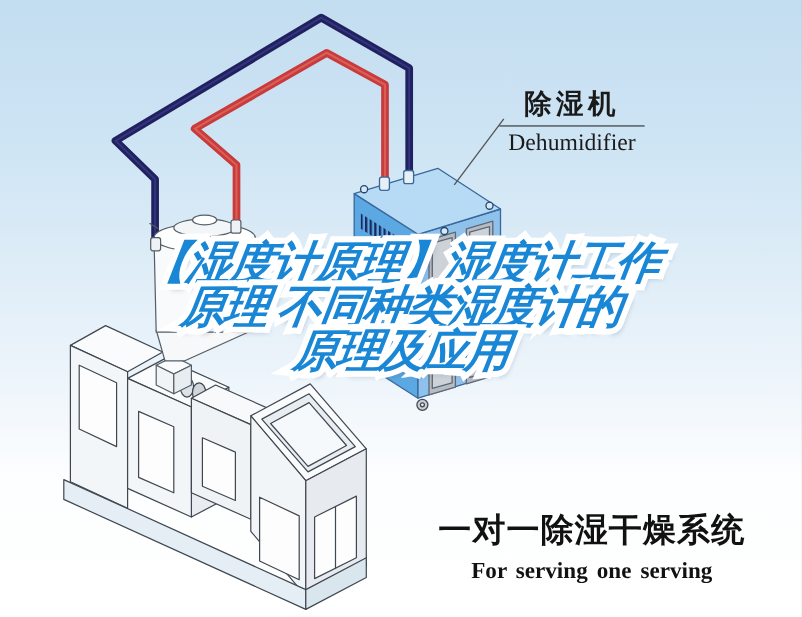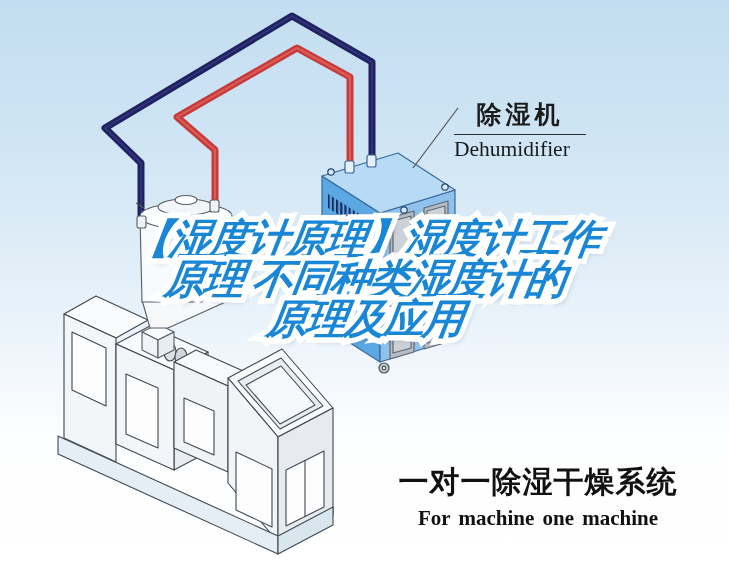--- a/index.html
+++ b/index.html
@@ -7,26 +7,26 @@
     position:relative;width:729px;height:561px;overflow:hidden;
     background:linear-gradient(to bottom,#c3ddf0 0%,#cde4f4 22%,#ddecf7 42%,#eef5fb 62%,#fdfeff 78%,#ffffff 100%);
     font-family:"Liberation Sans",sans-serif;
   }
   #art{position:absolute;left:0;top:0;z-index:1;}
   .abs{position:absolute;}
 
   
   .callout{z-index:3;color:#1a1a1a;}
   .callout .zh{font-weight:600;text-align:center;border-bottom:1.6px solid #2b2b2b;padding-bottom:3px;}
-  .callout .en{font-family:"Liberation Serif",serif;text-align:left;margin-top:2px;}
+  .callout .en{font-family:"Liberation Serif",serif;text-align:center;margin-top:2px;}
   .hopper-label{left:46px;top:172px;width:90px;}
   .hopper-label .zh{font-size:24px;letter-spacing:3px;}
   .hopper-label .en{font-size:22px;}
   .dh-label{left:454px;top:78px;width:132px;}
-  .dh-label .zh{font-size:25px;letter-spacing:4px;margin-top:20px;}
+  .dh-label .zh{font-size:25px;letter-spacing:4px;}
   .dh-label .en{font-size:21.5px;}
 
   
   .title-overlay{left:55px;top:219px;width:620px;z-index:4;}
   .t-line{position:relative;height:40px;transform:skewX(-8deg);}
   .t-line span{
     position:absolute;left:0;right:0;top:0;text-align:center;
     font-weight:bold;font-style:italic;font-size:41px;letter-spacing:-2px;
     line-height:40px;white-space:nowrap;
   }
@@ -150,16 +150,16 @@
       <span class="front">原理 不同种类湿度计的</span>
     </div>
     <div class="t-line">
       <span class="back">原理及应用</span>
       <span class="front">原理及应用</span>
     </div>
   </div>
 
   <div class="abs caption">
     <div class="zh">一对一除湿干燥系统</div>
-    <div class="en">For machine one machine</div>
+    <div class="en">For serving one serving</div>
   </div>
 
 </div>
 
 </body></html>

